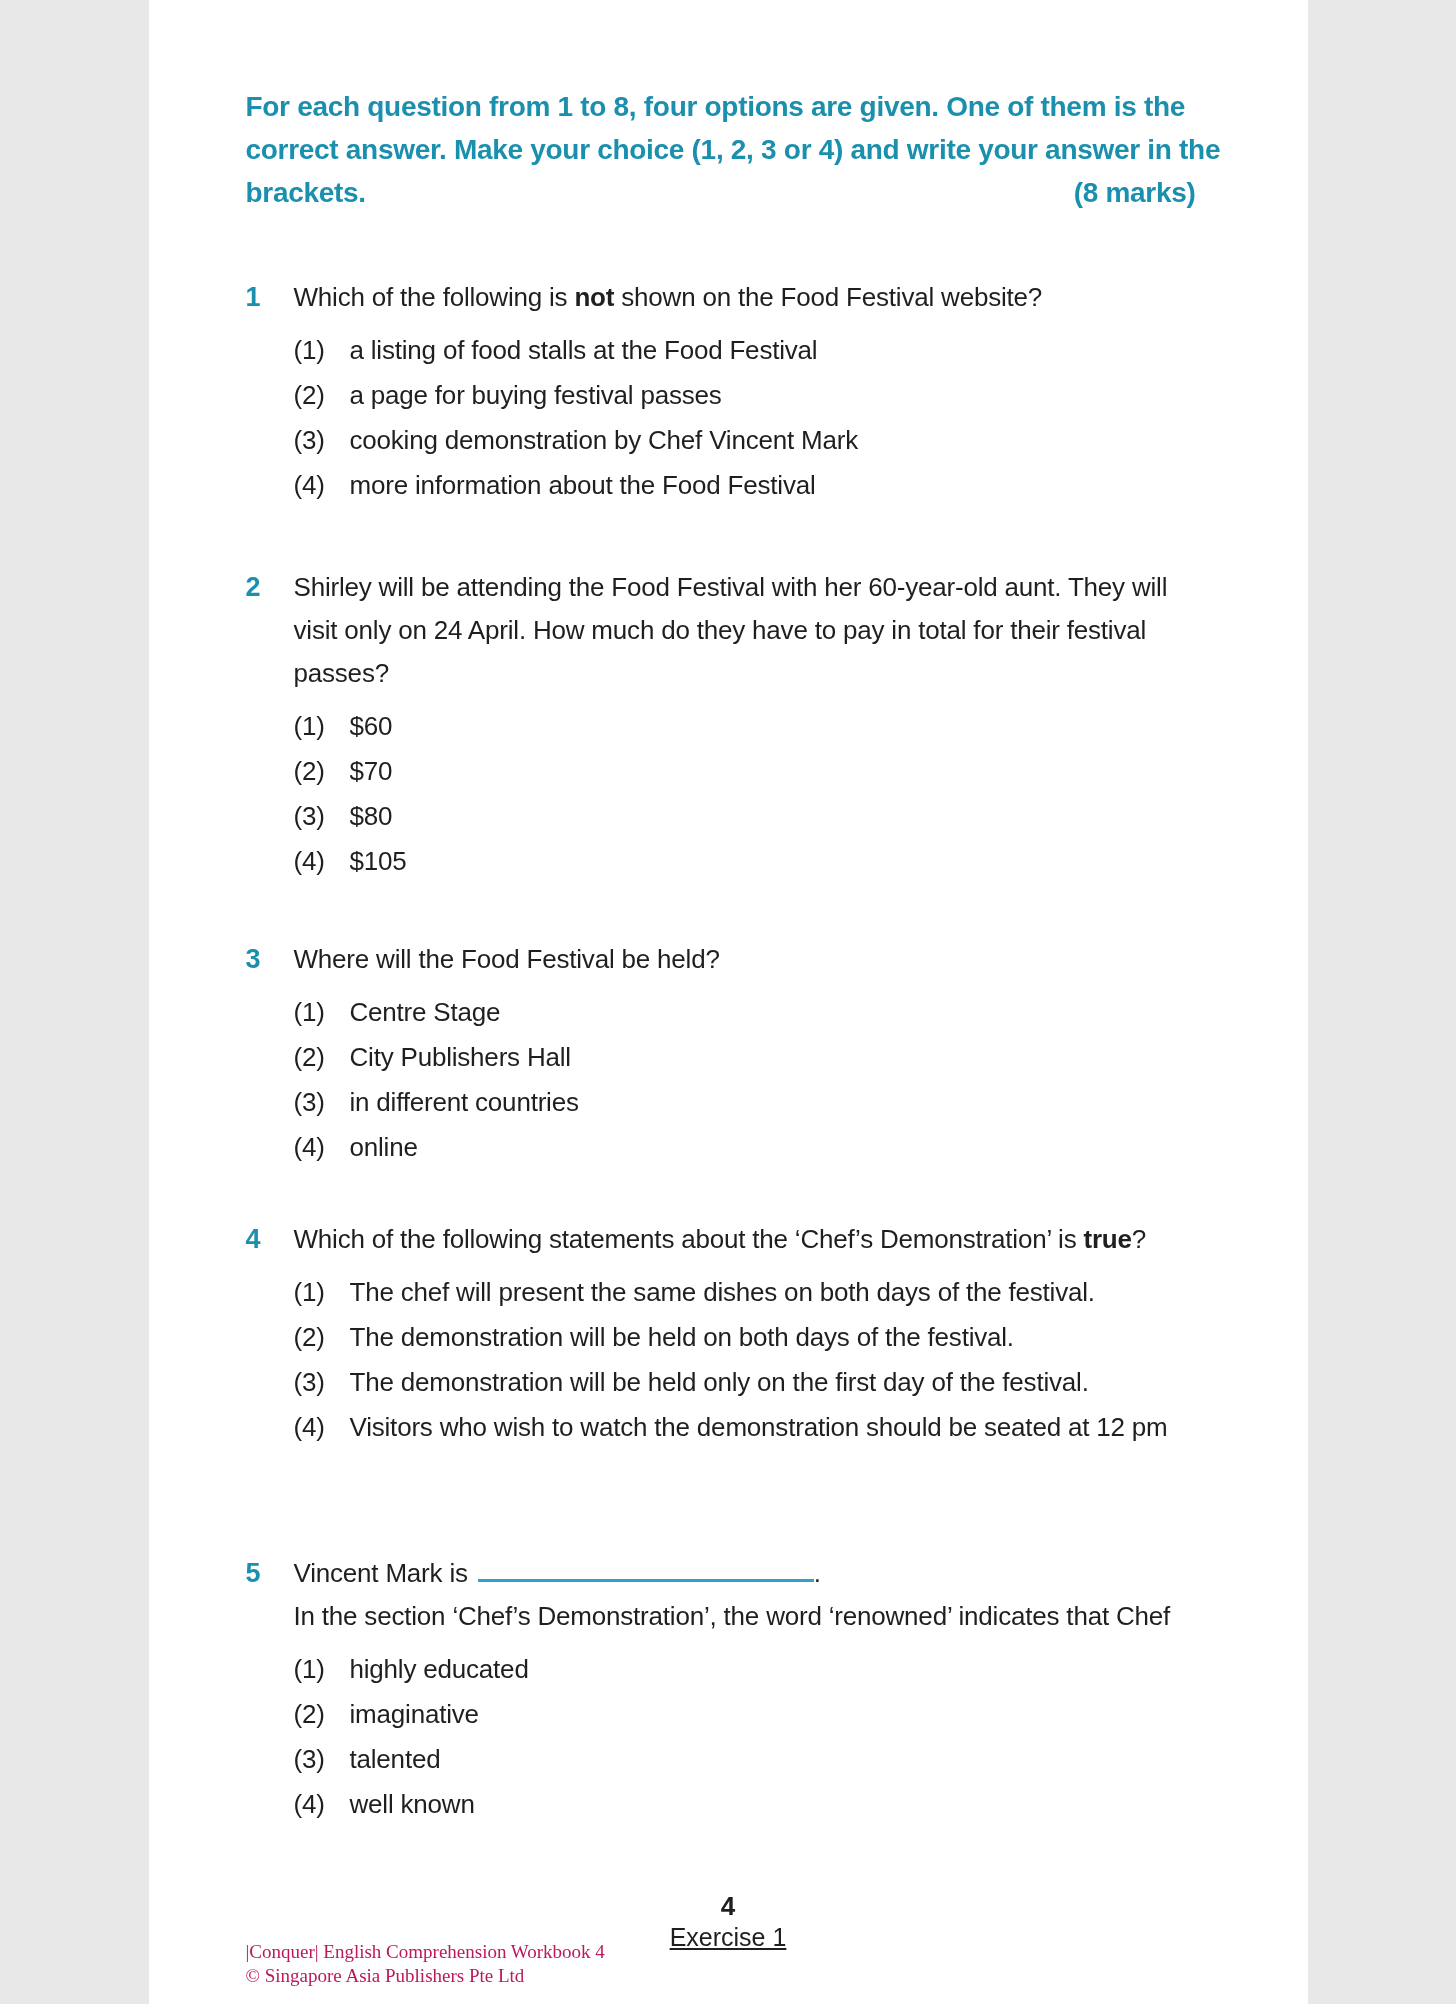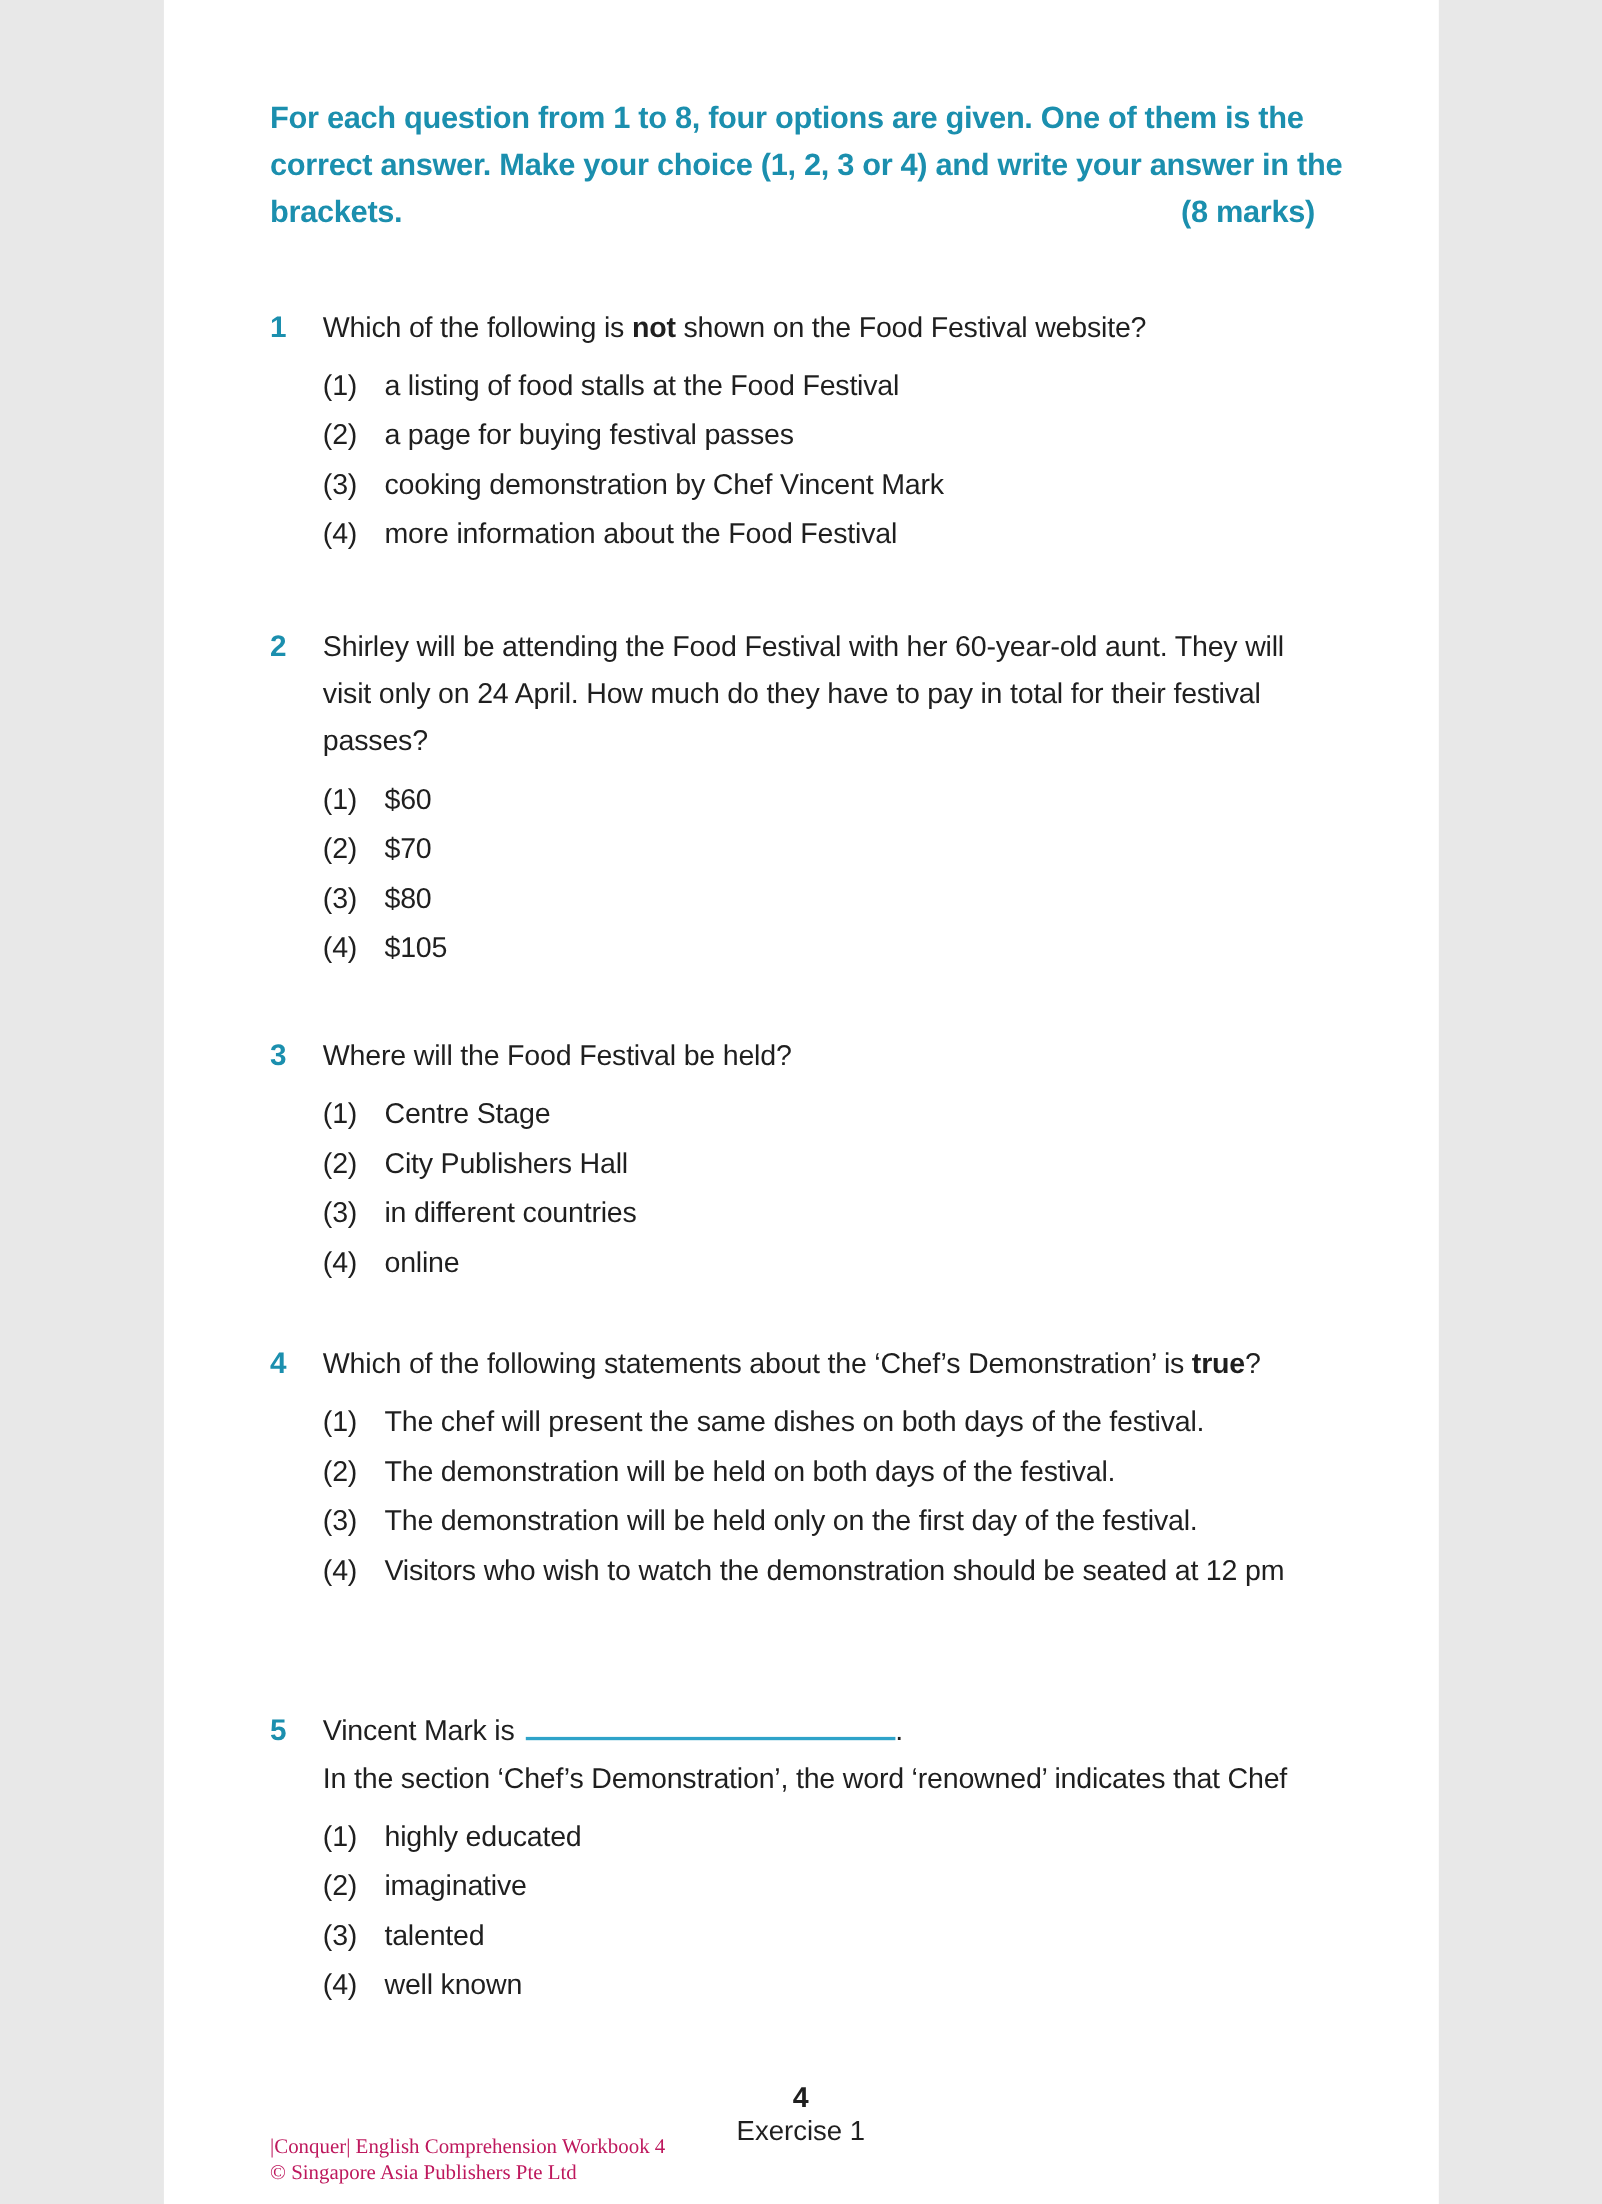--- a/index.html
+++ b/index.html
@@ -55,21 +55,21 @@
   #q5 { top:1552px; }
 
   
   .footer-imprint {
     position:absolute; left:97px; top:1908px;
     font-family:"Liberation Serif","DejaVu Serif",serif;
     font-size:19px; line-height:24px; color:#be185d;margin-top:32px;
   }
   .footer-center { position:absolute; left:0; right:0; top:1891px; text-align:center; }
   .page-num { font-size:26px; font-weight:700; line-height:30px; }
-  .exercise-label { font-size:25px; line-height:32px; }
+  .exercise-label { font-size:25px; line-height:32px;text-decoration:underline; }
   b { font-weight:700; }
 </style>
 </head>
 <body>
 
 <div class="page">
 
   <div class="abs instructions">
     <span class="instr-line">For each question from 1 to 8, four options are given. One of them is the</span>
     <span class="instr-line">correct answer. Make your choice (1, 2, 3 or 4) and write your answer in the</span>

